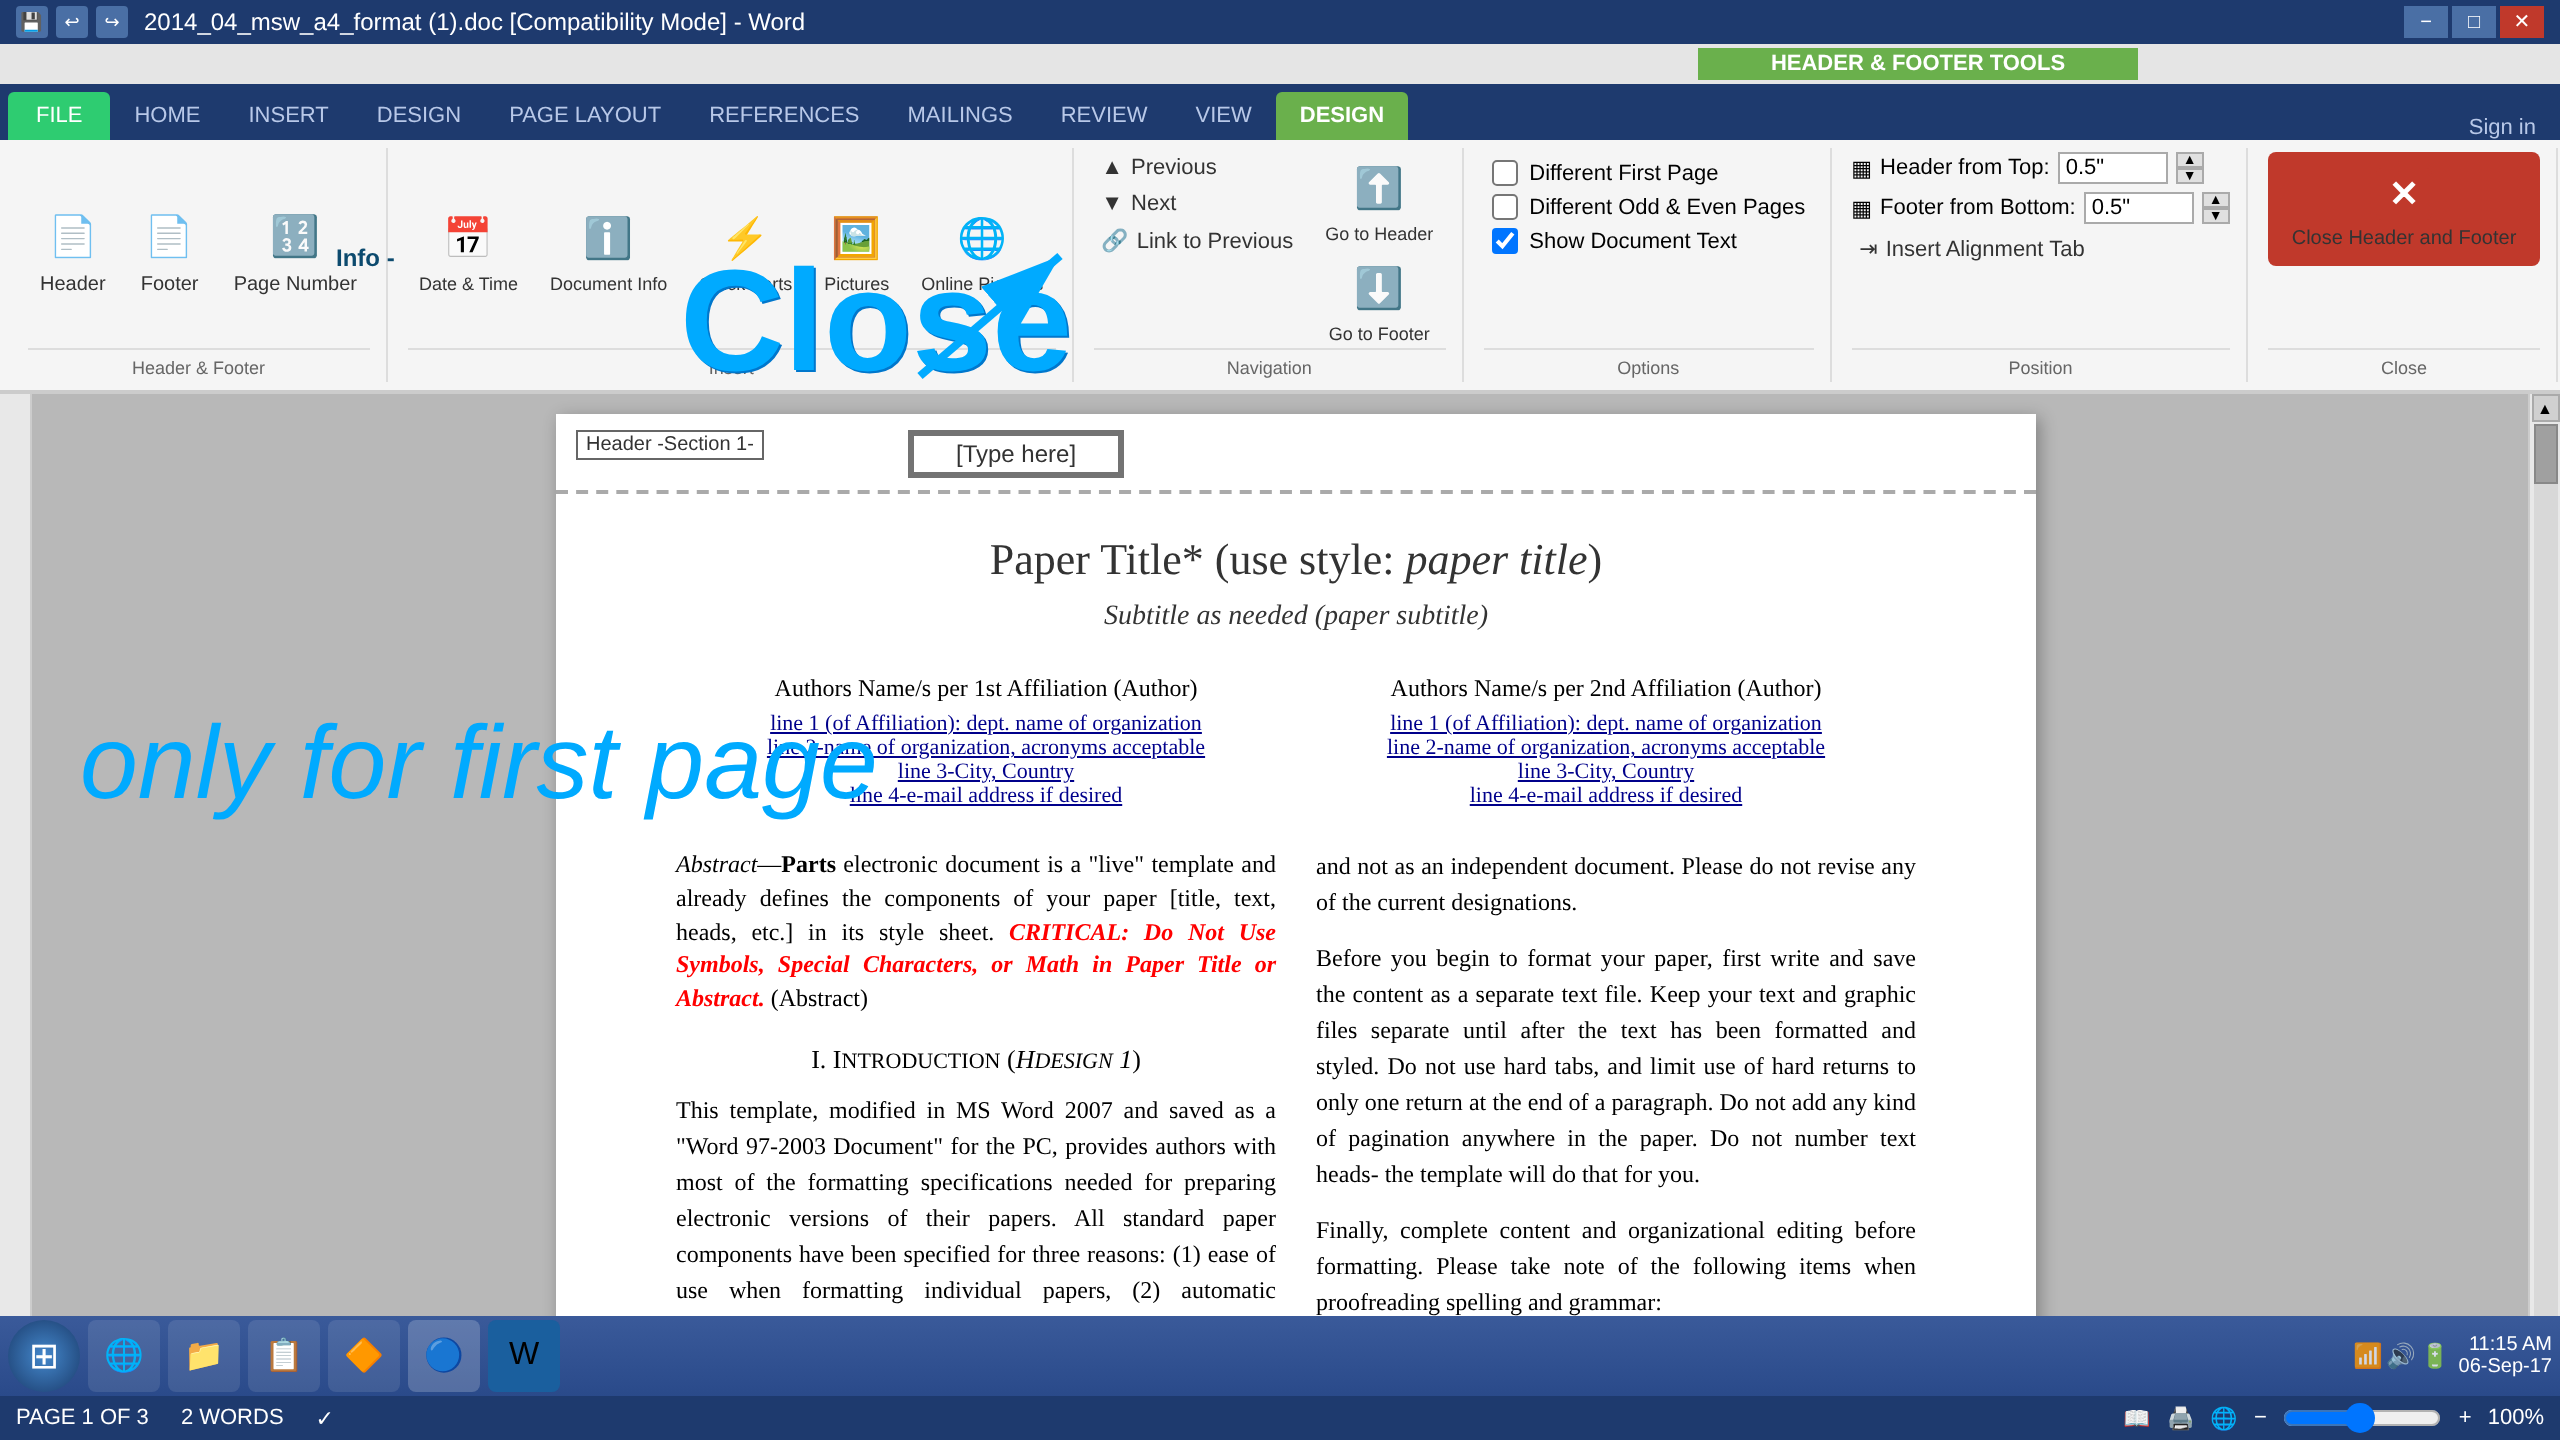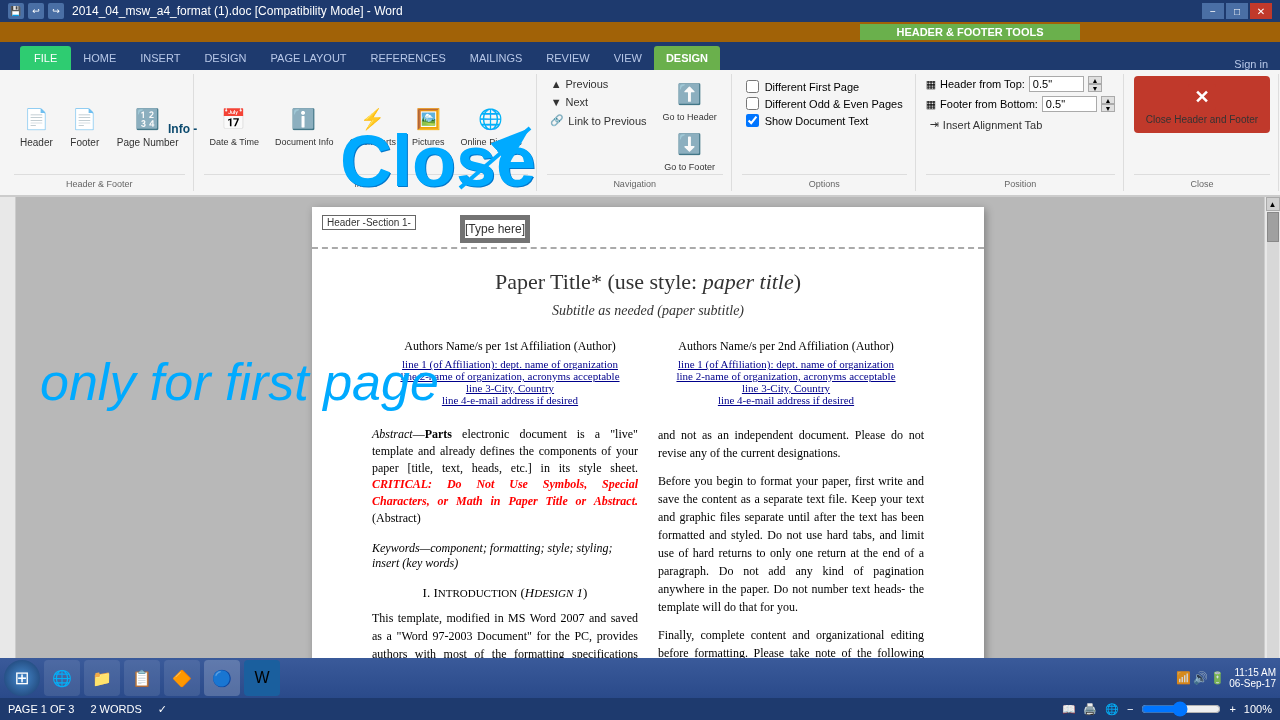--- a/index.html
+++ b/index.html
@@ -22,21 +22,21 @@
     .title-bar-controls { display: flex; gap: 2px; }
     .title-btn { width: 22px; height: 16px; background: #4a6fa5; display: flex; align-items: center; justify-content: center; font-size: 10px; color: white; cursor: pointer; }
     .title-btn.close { background: #c0392b; }
 
     
     .ribbon-tabs {
       background: #1e3a6e;
       display: flex;
       align-items: flex-end;
       height: 28px;
-      padding-left: 20px;
+      padding-left: 4px;
     }
     .ribbon-tab {
       padding: 4px 12px;
       font-size: 11px;
       color: #b8c8e8;
       cursor: pointer;
       height: 24px;
       display: flex;
       align-items: center;
       border-radius: 3px 3px 0 0;
@@ -199,21 +199,21 @@
       flex: 1;
       overflow: hidden;
       display: flex;
       justify-content: center;
       padding: 10px 20px;
       background: #b8b8b8;
     }
 
     .doc-page {
       background: white;
-      width: 672px;
+      width: 740px;
       min-height: 100%;
       box-shadow: 2px 2px 8px rgba(0,0,0,0.3);
       padding: 0;
       position: relative;
     }
 
     
     .doc-header-area {
       border-bottom: 2px dashed #aaa;
       padding: 8px 60px 4px 60px;
@@ -226,26 +226,26 @@
       left: 10px;
       top: 8px;
       border: 1px solid #666;
       background: white;
       font-size: 10px;
       padding: 1px 4px;
       color: #333;
     }
 
     .type-here-box {
-      border: 5px solid #737373;
-      padding: 2px 0;
+      border: 3px solid #737373;
+      padding: 2px 21px;
       font-size: 12px;
       color: #333;
       display: inline-block;
-      margin-left: 88px;
+      margin-left: 116px;
     }
 
     
     .doc-body {
       padding: 20px 60px;
       font-family: 'Times New Roman', Times, serif;
     }
 
     .doc-title {
       text-align: center;
@@ -396,21 +396,21 @@
     </div>
     <span>2014_04_msw_a4_format (1).doc [Compatibility Mode] - Word</span>
   </div>
   <div class="title-bar-controls">
     <div class="title-btn">−</div>
     <div class="title-btn">□</div>
     <div class="title-btn close">✕</div>
   </div>
 </div>
 
-<div style="position:relative; background:#a16207; color:white; font-size:11px; font-weight:bold; text-align:center; padding:2px 0; display:flex; justify-content:flex-end;">
+<div style="position:relative; background:#e5e5e5; color:white; font-size:11px; font-weight:bold; text-align:center; padding:2px 11px; display:flex; justify-content:flex-end;">
   <div style="width:220px; background:#6ab04c; color:white; padding:2px 10px; font-size:11px; font-weight:bold; text-align:center;">HEADER &amp; FOOTER TOOLS</div>
   <div style="width:200px;"></div>
 </div>
 
 <div class="ribbon-tabs" style="position:relative;">
   <div class="ribbon-tab file-tab">FILE</div>
   <div class="ribbon-tab">HOME</div>
   <div class="ribbon-tab">INSERT</div>
   <div class="ribbon-tab">DESIGN</div>
   <div class="ribbon-tab">PAGE LAYOUT</div>
@@ -622,23 +622,20 @@
             <div class="author-line" style="font-size:11px;">line 3-City, Country</div>
             <div class="author-line" style="font-size:11px;">line 4-e-mail address if desired</div>
           </div>
         </div>
 
         <div class="two-col">
           <div class="col-left">
             <div class="abstract-section">
               <em>Abstract</em>—<strong>Parts</strong> electronic document is a "live" template and already defines the components of your paper [title, text, heads, etc.] in its style sheet. <span class="crit"><strong><em>CRITICAL: Do Not Use Symbols, Special Characters, or Math in Paper Title or Abstract.</em></strong></span> (Abstract)
             </div>
-            <div class="keywords-section">
-              <em>Keywords—component; formatting; style; styling; insert (key words)</em>
-            </div>
             <div class="section-heading">
               I.   I<span style="font-size:11px;">NTRODUCTION</span> (<em>H<span style="font-size:11px;">DESIGN</span> 1</em>)
             </div>
             <div class="section-text">This template, modified in MS Word 2007 and saved as a "Word 97-2003 Document" for the PC, provides authors with most of the formatting specifications needed for preparing electronic versions of their papers. All standard paper components have been specified for three reasons: (1) ease of use when formatting individual papers, (2) automatic compliance to electronic requirements that facilitate the</div>
           </div>
           <div class="col-right">
             <div class="section-text">and not as an independent document. Please do not revise any of the current designations.</div>
             <div class="section-text">Before you begin to format your paper, first write and save the content as a separate text file. Keep your text and graphic files separate until after the text has been formatted and styled. Do not use hard tabs, and limit use of hard returns to only one return at the end of a paragraph. Do not add any kind of pagination anywhere in the paper. Do not number text heads- the template will do that for you.</div>
             <div class="section-text">Finally, complete content and organizational editing before formatting. Please take note of the following items when proofreading spelling and grammar:</div>
           </div>

